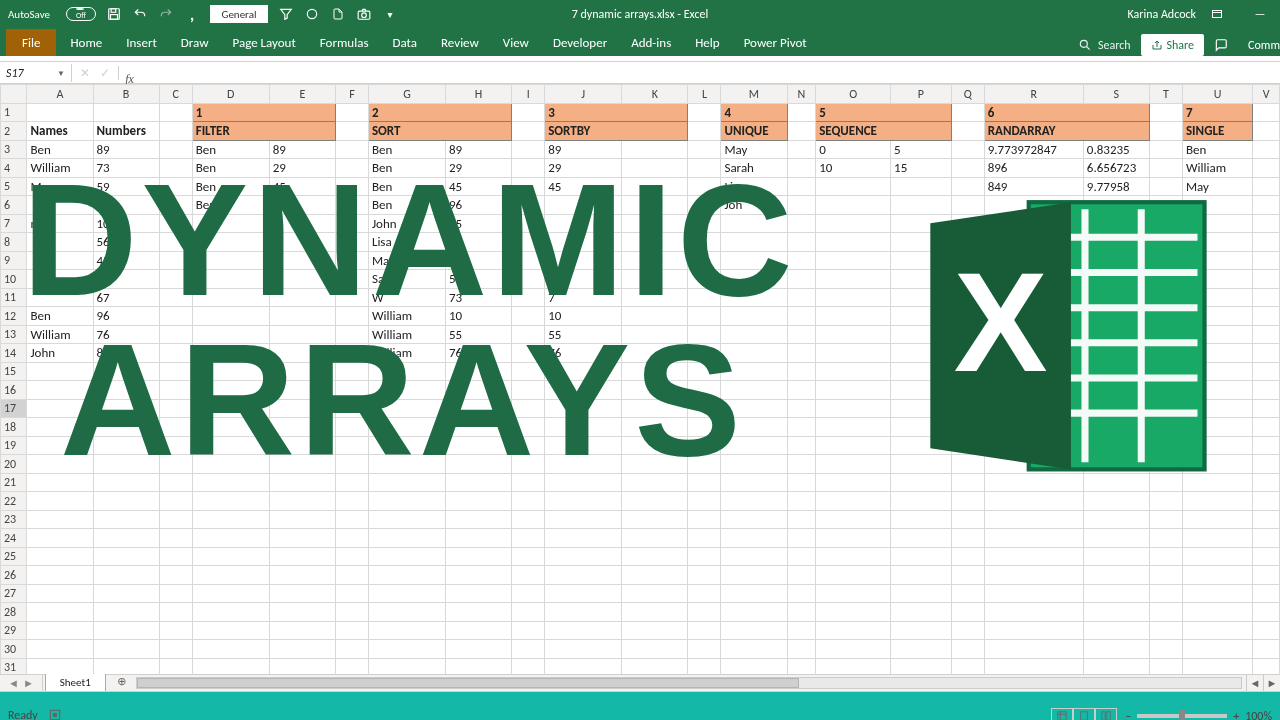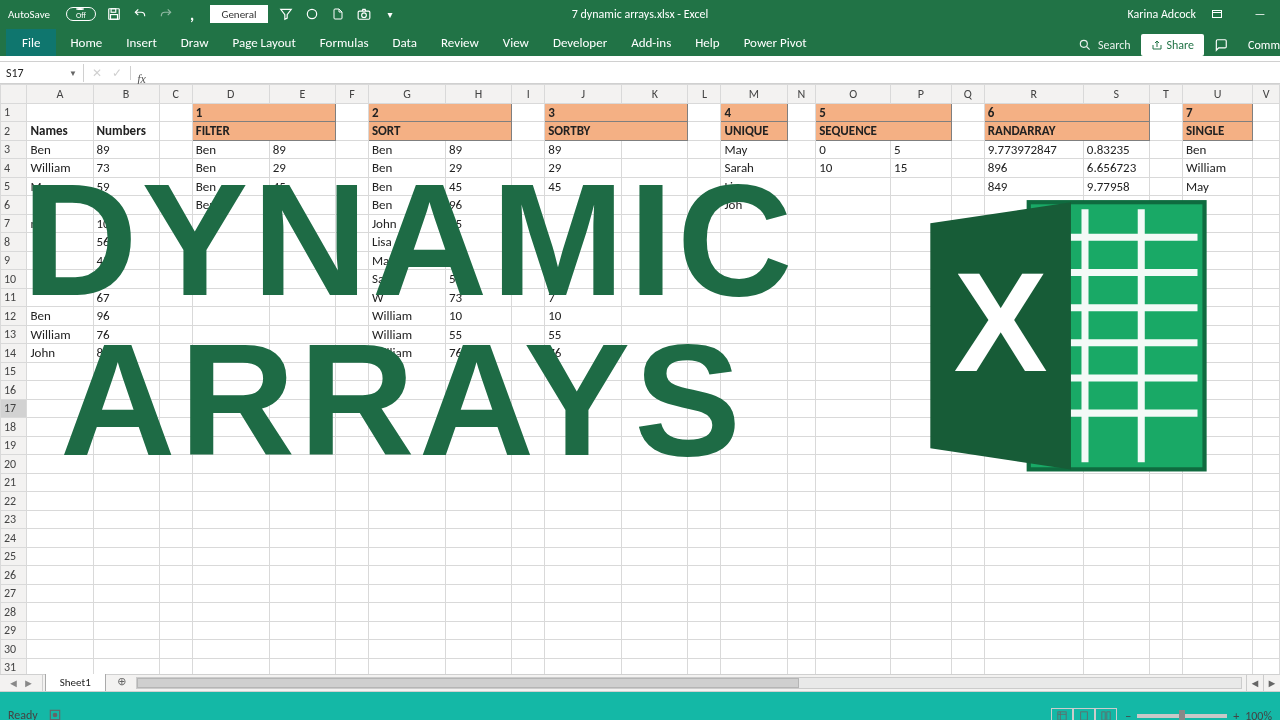--- a/index.html
+++ b/index.html
@@ -47,21 +47,21 @@
     align-items:flex-end;
     padding-left:6px;
     color:#fff;
     font-size:13px;
   }
   .ribbon .tab {
     padding:6px 12px;
     cursor:default;
   }
   .ribbon .file {
-    background:#0f766e;
+    background:#a16207;
     padding:6px 16px;
     margin-right:2px;
   }
   .ribbon-right {
     margin-left:auto; display:flex; align-items:center; gap:10px; 
     font-size:12px;
   }
   .ribbon-right .tell { display:flex; align-items:center; gap:6px; opacity:.9;}
   .share-btn {
     background:#fff; color:#217346; padding:4px 10px; border-radius:2px;
@@ -72,22 +72,22 @@
   .ribbon-body {
     height:6px; background:#fff; border-bottom:1px solid #d0d0d0;
   }
 
   
   .fx-row {
     display:flex; align-items:center; height:22px; border-bottom:1px solid #d0d0d0;
     background:#fff; font-size:12px;
   }
   .namebox {
-    width:84px; border-right:1px solid #d0d0d0; padding:2px 6px;
-    display:flex; align-items:center; justify-content:space-between;
+    width:72px; border-right:1px solid #d0d0d0; padding:2px 6px;
+    display:flex; align-items:center; justify-content:space-between;font-style:italic;
   }
   .namebox .dd { font-size:8px; color:#666;}
   .fx-controls { display:flex; align-items:center; gap:10px; padding:0 8px; color:#888; border-right:1px solid #d0d0d0;}
   .fx-label { font-style:italic; padding:0 6px; color:#555; font-family:"Cambria Math", serif;margin-top:13px;}
   .fx-input { flex:1; padding:2px 4px; }
 
   
   .grid-wrap {
     position:relative;
     height: calc(720px - 28px - 28px - 6px - 22px - 24px - 22px);

